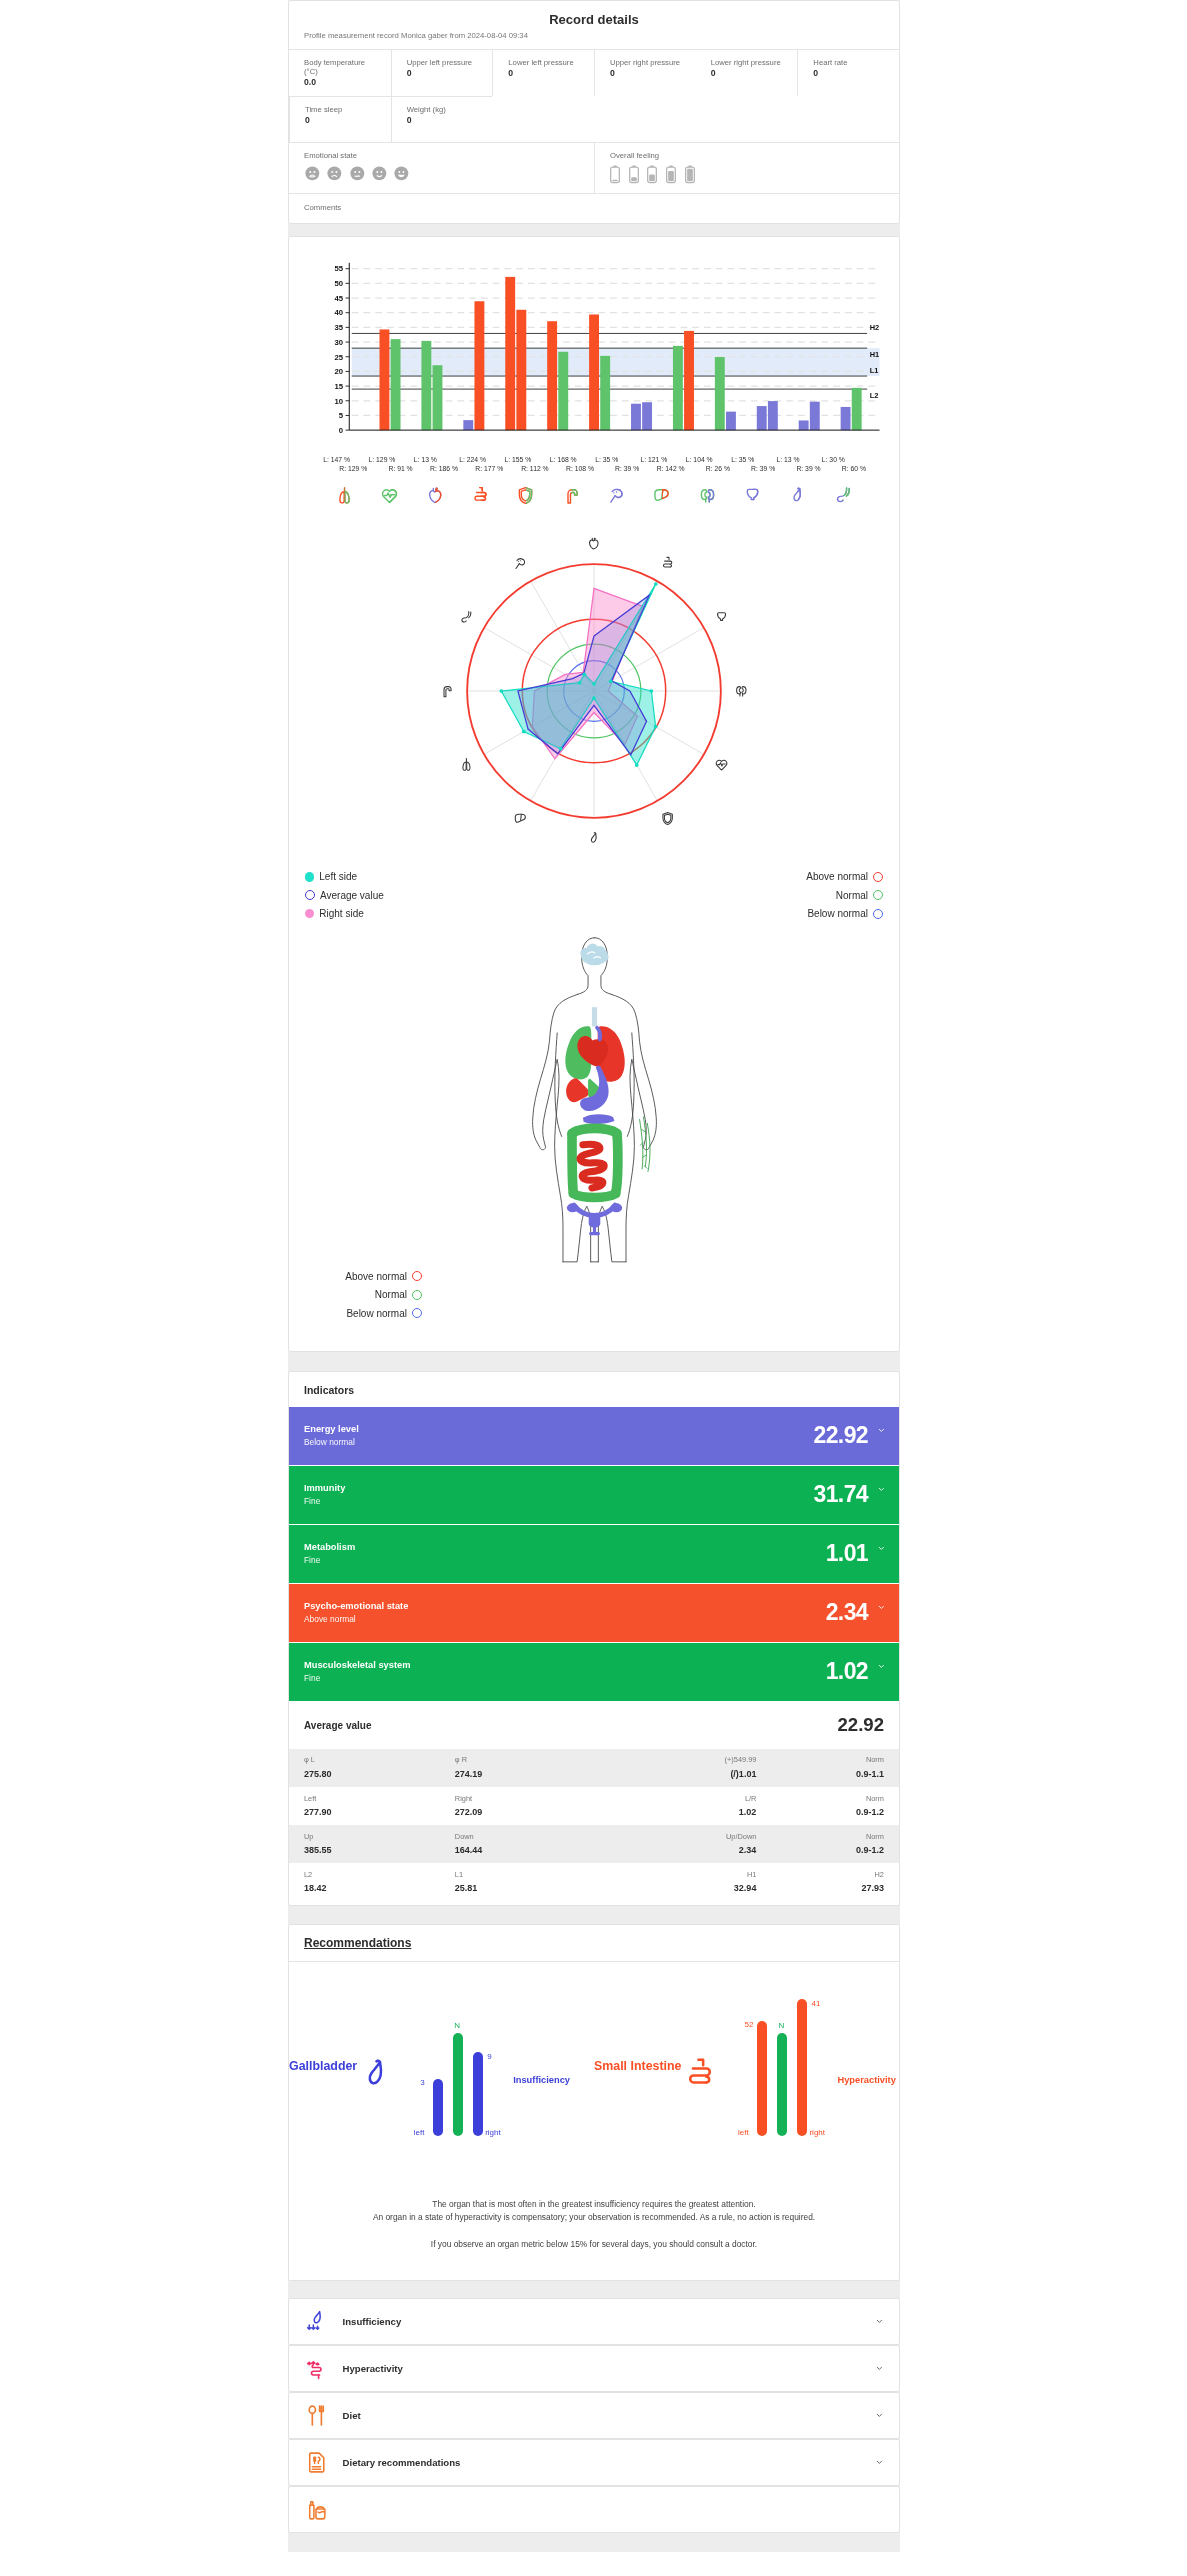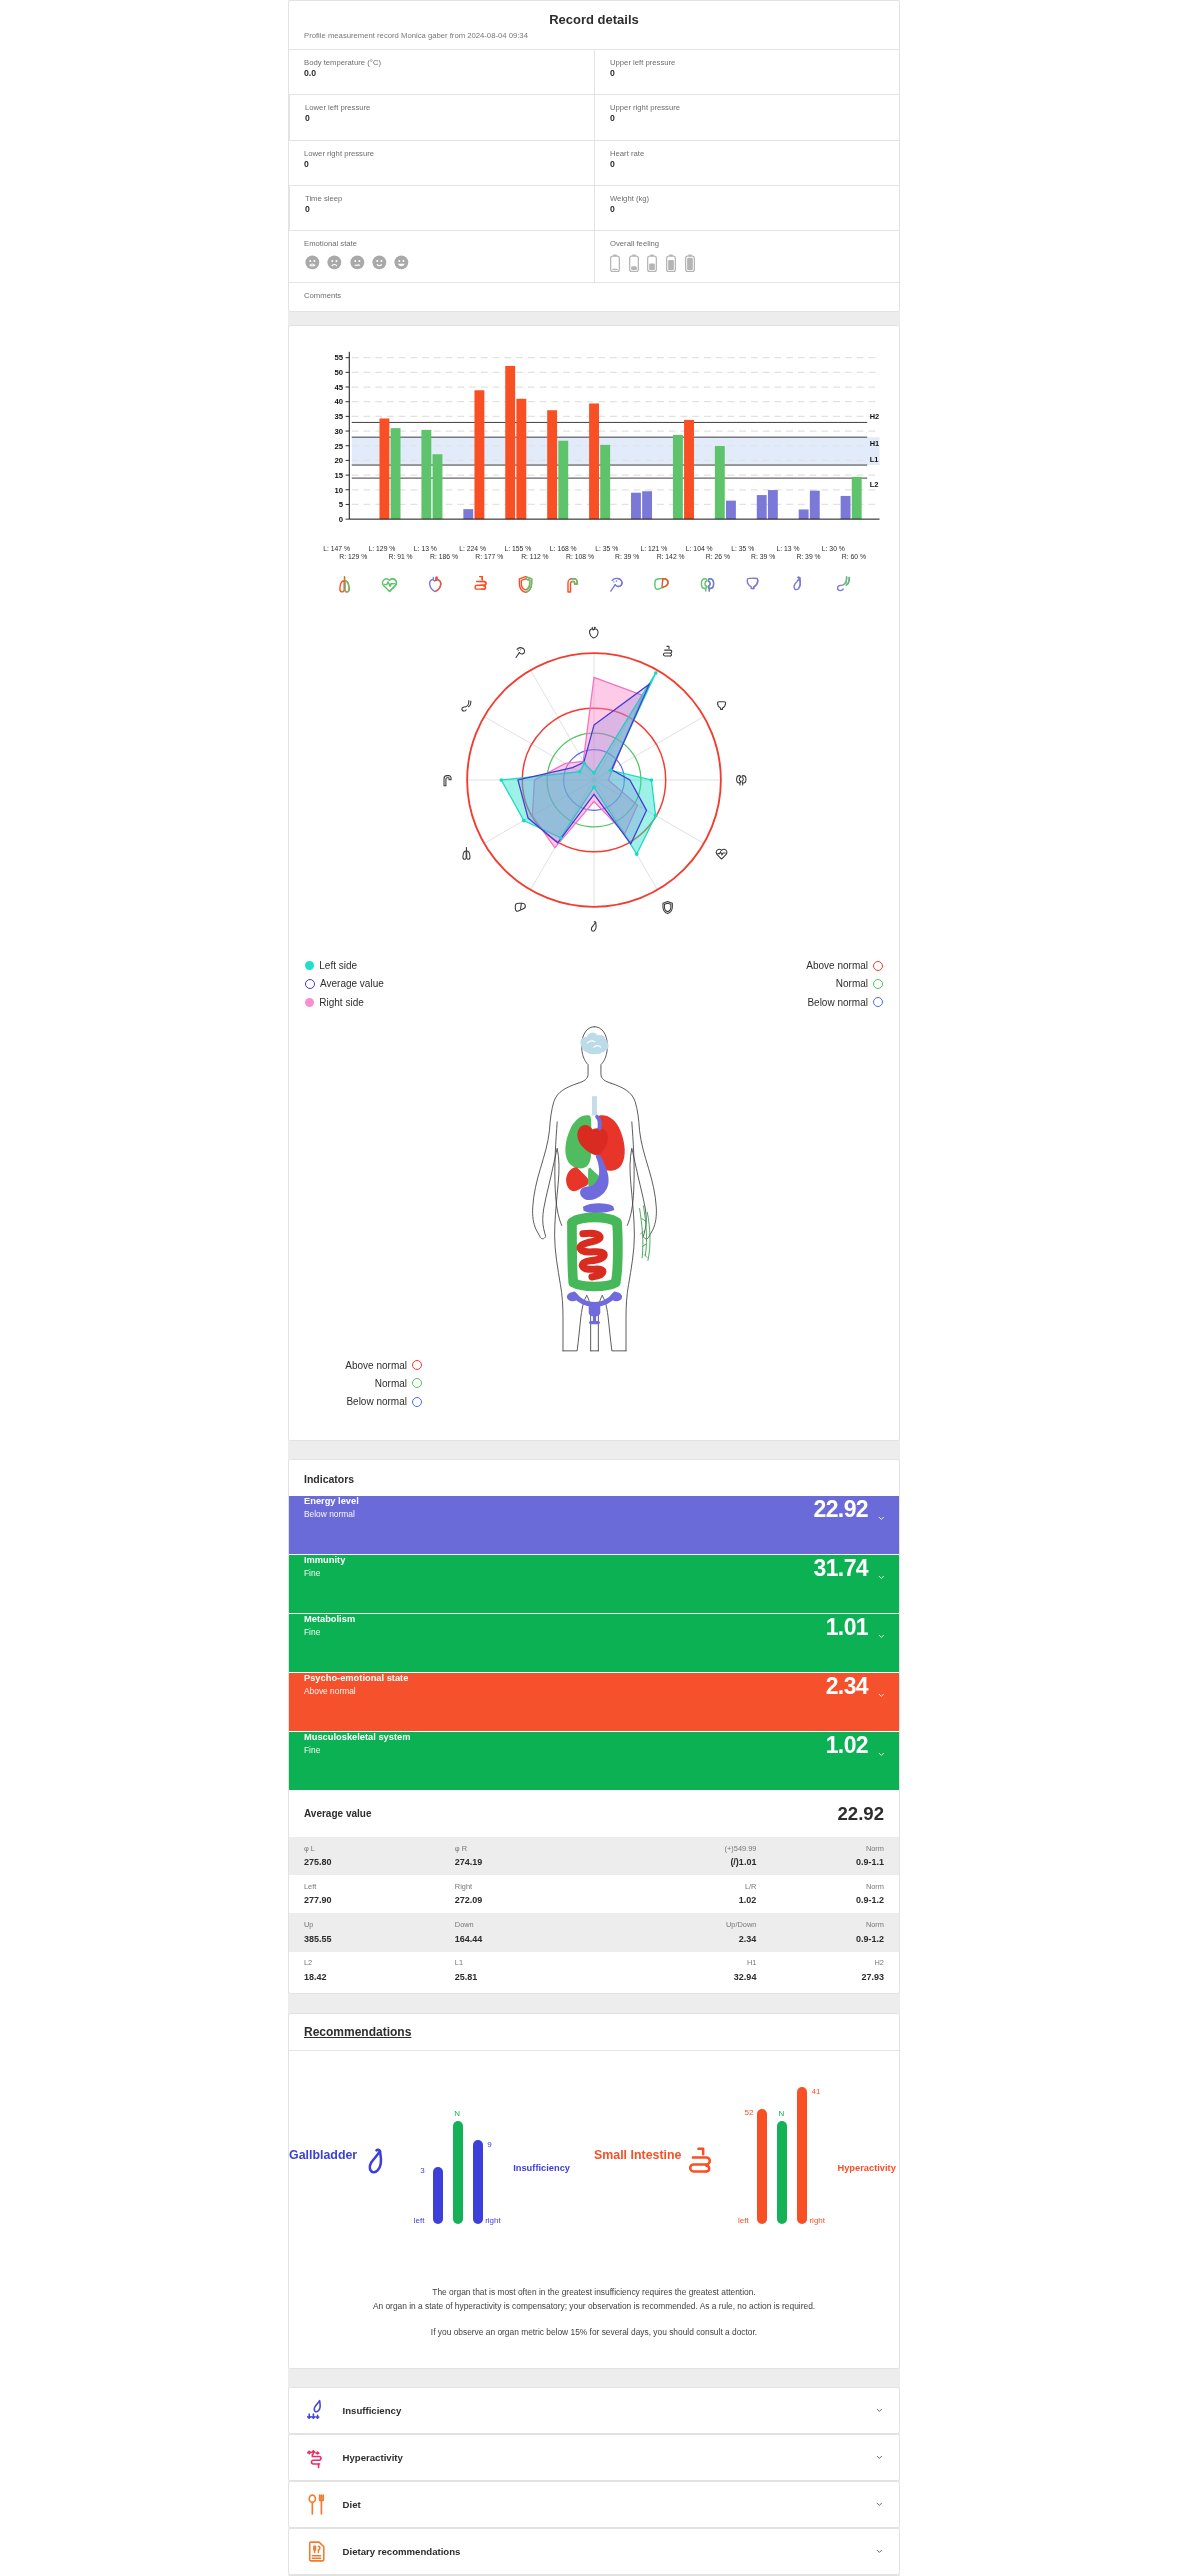--- a/index.html
+++ b/index.html
@@ -5,21 +5,21 @@
   html,body{margin:0;padding:0;background:#ffffff;font-family:"Liberation Sans",sans-serif;}
   .page{width:1188px;height:2576px;position:relative;background:#fff;}
   .col{position:absolute;left:288px;top:0;width:612px;background:#ededed;padding-bottom:18.6px;}
   .card{background:#fff;border:0.6px solid #e2e2e2;border-radius:2.5px;box-sizing:border-box;}
   .card + .card{margin-top:0;}
   .gap20{height:12.4px;} .gap30{height:18.6px;} .gap22{height:13.6px;}
   
   .rec-head{padding:11px 15px 8.7px;}
   .rec-title{font-size:13px;font-weight:bold;color:#2d2d2d;text-align:center;}
   .rec-sub{font-size:7.7px;color:#777;margin-top:4.3px;}
-  .fgrid{display:grid;grid-template-columns:1fr 1fr;}
+  .fgrid{display:grid;grid-template-columns:1fr 1fr 1fr 1fr 1fr 1fr;}
   .fcell{border-top:0.6px solid #e4e4e4;padding:8px 15px 9.3px;min-height:27px;}
   .fcell.bl{border-left:0.6px solid #e4e4e4;}
   .flabel{font-size:7.7px;color:#6d6d6d;}
   .fvalue{font-size:8.7px;font-weight:bold;color:#2d2d2d;margin-top:1px;}
   .faces{display:flex;gap:5.6px;margin-top:5.6px;}
   .bats{display:flex;gap:8.7px;margin-top:5.6px;}
   .comments{border-top:0.6px solid #e4e4e4;padding:8.7px 15px 11px;}
   
   .chart-card{padding:17.3px 0 18.6px;}
   .xlabels{width:544px;margin:2.5px auto 0;display:flex;}
@@ -35,21 +35,21 @@
   .legend2{display:flex;justify-content:space-between;padding:16px 16px 0;}
   .lg-item{display:flex;align-items:center;gap:5px;font-size:10px;color:#2d2d2d;margin-bottom:7.4px;}
   .lg-right .lg-item{justify-content:flex-end;}
   .dot{width:9.3px;height:9.3px;border-radius:50%;}
   .ring{width:8px;height:8px;border-radius:50%;background:#fff;border:1px solid #000;}
   .body-wrap{display:flex;justify-content:center;margin-top:3.7px;}
   .body-legend{padding:3.7px 0 6.2px 15px;width:118px;}
   .body-legend .lg-item{justify-content:flex-end;}
   
   .ind-title{font-size:10.5px;font-weight:bold;color:#2d2d2d;padding:12.4px 15px 11px;}
-  .ind-row{height:58px;display:flex;color:#fff;border-bottom:1.9px solid #fff;cursor:pointer;}
+  .ind-row{height:58px;display:flex;align-items:center;color:#fff;border-bottom:1.9px solid #fff;cursor:pointer;}
   .ind-txt{padding-left:15px;flex:1;}
   .ind-name{font-size:9.3px;font-weight:bold;}
   .ind-status{font-size:8.4px;margin-top:3.1px;opacity:.95;}
   .ind-val{font-size:23px;font-weight:bold;letter-spacing:-0.6px;}
   .ind-chev{margin:0 13.6px 0 8.7px;align-self:flex-start;margin-top:18.6px;}
   .avg-row{display:flex;align-items:center;justify-content:space-between;padding:12.4px 15px;}
   .avg-label{font-size:10px;font-weight:bold;color:#2d2d2d;}
   .avg-val{font-size:18.6px;font-weight:bold;color:#2d2d2d;}
   .stats{padding-bottom:3.7px;}
   .st-row{display:grid;grid-template-columns:26% 26% 26% 22%;padding:6.8px 15px 8px;}

